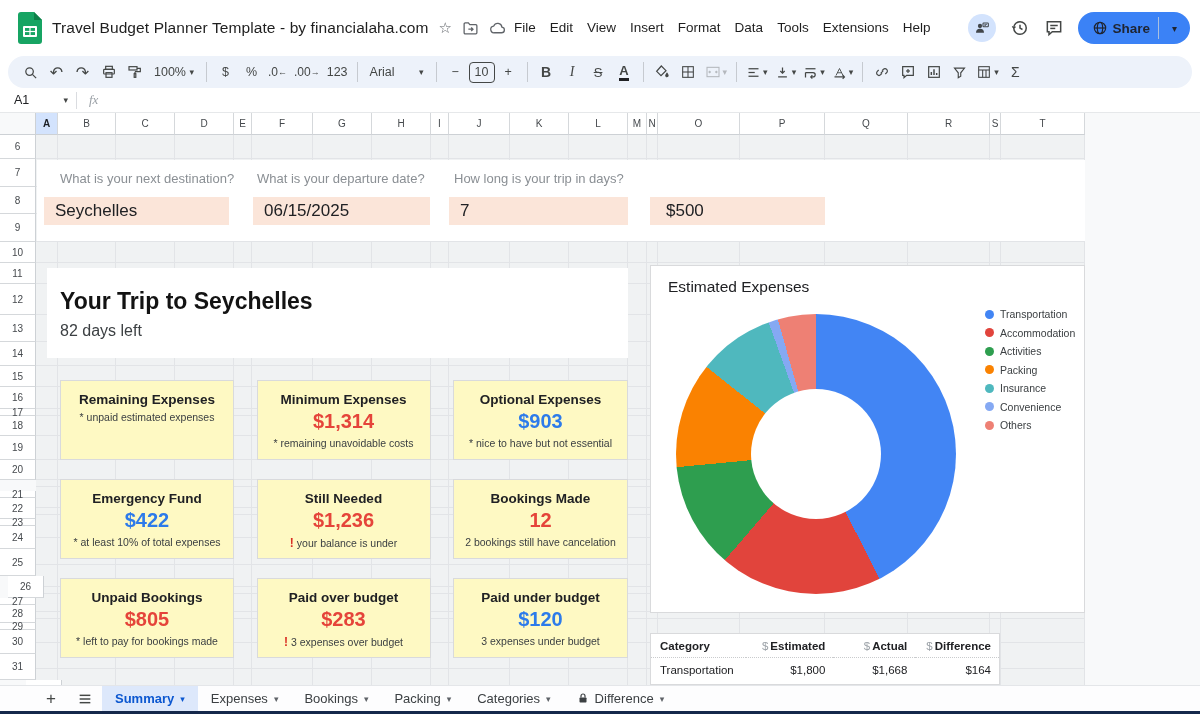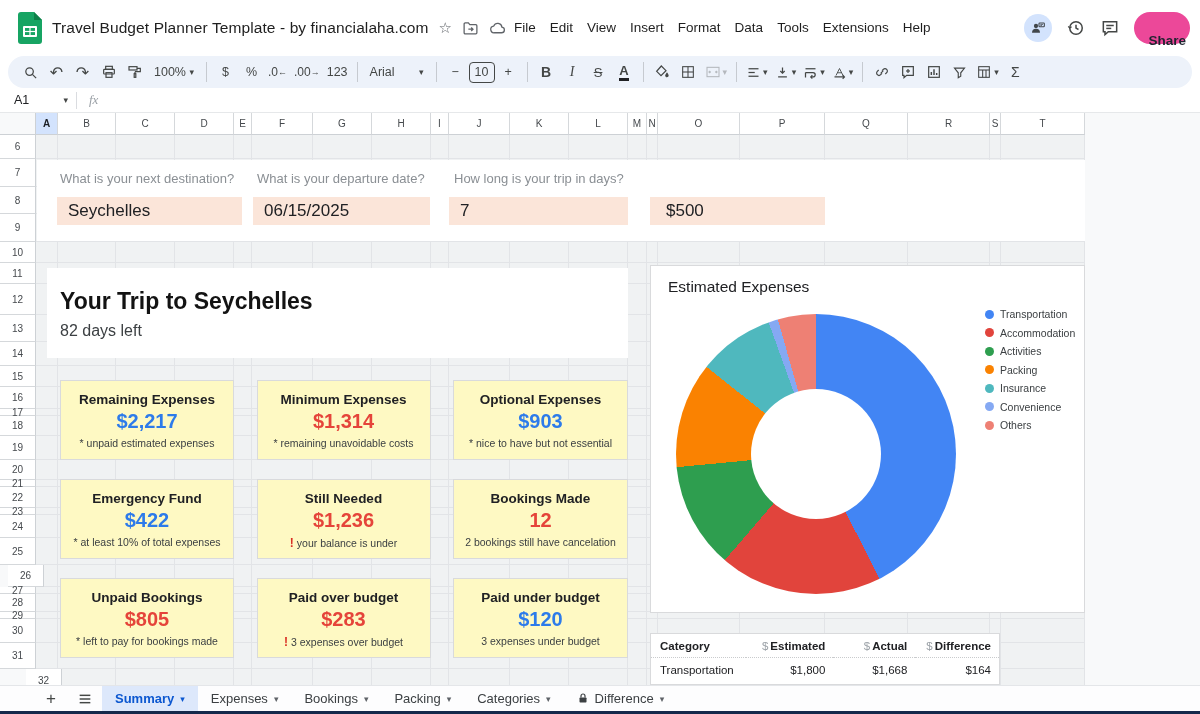--- a/index.html
+++ b/index.html
@@ -14,21 +14,21 @@
   .title-row { display:flex; align-items:center; gap:10px; height:26px; }
   .doc-title { font-size:15.5px; color:#1f1f1f; letter-spacing:.1px; }
   .doc-icon { color:#5f6368; display:flex; align-items:center; }
   .star-glyph { font-size:15px; color:#5f6368; }
   .menu-row { display:flex; height:24px; align-items:center; }
   .menu-item { font-size:13.5px; color:#1f1f1f; padding:2px 7px; border-radius:8px; cursor:pointer; }
   .mb-spacer { flex:1; }
   .mb-right { display:flex; align-items:center; gap:14px; margin-right:14px; }
   .collab-circle { width:28px; height:28px; border-radius:50%; background:#d3e3fd; display:flex; align-items:center; justify-content:center; color:#41464b; }
   .mb-icon { color:#444746; display:flex; align-items:center; }
-  .share-btn { height:32px; background:#ec4899; border-radius:16px; display:flex; align-items:center; padding:0 4px 0 14px; gap:21px; color:#1b1f24;flex-direction:column; }
+  .share-btn { height:32px; background:#3b82f6; border-radius:16px; display:flex; align-items:center; padding:0 4px 0 14px; gap:4px; color:#1b1f24; }
   .share-label { font-size:13.5px; font-weight:700; color:#1f2430; }
   .share-sep { width:1px; height:22px; background:#a9c0e0; margin-left:4px; }
   .share-caret { padding:0 9px; font-size:10px; color:#1f2430; }
 
   
   .toolbar-wrap { height:32px; padding:0 8px; background:#fff; }
   .toolbar { height:32px; background:#edf2fa; border-radius:16px; display:flex; align-items:center; padding:0 10px; gap:1px; }
   .tb { min-width:25px; height:26px; display:flex; align-items:center; justify-content:center; border-radius:4px; color:#444746; font-size:12.5px; gap:2px; padding:0 3px; }
   .tb svg { display:block; }
   .tb-txt { font-size:12.5px; color:#444746; }
@@ -389,56 +389,55 @@
         <div class="rowhead" style="height: 21px;">11</div>
         <div class="rowhead" style="height: 31px;">12</div>
         <div class="rowhead" style="height: 27px;">13</div>
         <div class="rowhead" style="height: 24px;">14</div>
         <div class="rowhead" style="height: 21px;">15</div>
         <div class="rowhead" style="height: 22px;">16</div>
         <div class="rowhead" style="height: 7px;">17</div>
         <div class="rowhead" style="height: 20px;">18</div>
         <div class="rowhead" style="height: 24px;">19</div>
         <div class="rowhead" style="height: 20px;">20</div>
-        <div class="rowhead" style="height: 7px;">21</div>
+        <div class="rowhead" style="height: 7px; margin-top: 11px;">21</div>
         <div class="rowhead" style="height: 21px;">22</div>
         <div class="rowhead" style="height: 7px;">23</div>
         <div class="rowhead" style="height: 23px;">24</div>
         <div class="rowhead" style="height: 27px;">25</div>
         <div class="rowhead" style="height: 22px; margin-left: 8px;">26</div>
         <div class="rowhead" style="height: 7px;">27</div>
         <div class="rowhead" style="height: 18px;">28</div>
         <div class="rowhead" style="height: 7px;">29</div>
         <div class="rowhead" style="height: 24px;">30</div>
         <div class="rowhead" style="height: 26px;">31</div>
         <div class="rowhead" style="height: 24px; margin-left: 26px;">32</div>
       </div>
 
     <div class="canvas" id="canvas">
       <div class="sheet-bg"></div>
 
       <div class="overlay q-band">
         <div class="q-label" style="left:23px; top:11px;">What is your next destination?</div>
         <div class="q-label" style="left:220px; top:11px;">What is your departure date?</div>
         <div class="q-label" style="left:417px; top:11px;">How long is your trip in days?</div>
-        <div class="q-answer" style="left:20px; top:37px; width:185px;">Seychelles</div>
+        <div class="q-answer" style="left:7px; top:37px; width:185px;">Seychelles</div>
         <div class="q-answer" style="left:216px; top:37px; width:177px;">06/15/2025</div>
         <div class="q-answer" style="left:412px; top:37px; width:179px;">7</div>
         <div class="q-answer" style="left:613px; top:37px; width:175px; padding-left:16px;">$500</div>
       </div>
 
       <div class="overlay trip-panel">
         <div class="trip-title">Your Trip to Seychelles</div>
         <div class="trip-sub">82 days left</div>
       </div>
 
       <div class="overlay cards" id="cards">
         <div class="stat-card">
             <div class="stat-title">Remaining Expenses</div>
-            <div class="stat-value val-blue">$2,217</div>
             <div class="stat-note"><span>* unpaid estimated expenses</span></div>
           </div>
         <div class="stat-card">
             <div class="stat-title">Minimum Expenses</div>
             <div class="stat-value val-red">$1,314</div>
             <div class="stat-note"><span>* remaining unavoidable costs</span></div>
           </div>
         <div class="stat-card">
             <div class="stat-title">Optional Expenses</div>
             <div class="stat-value val-blue">$903</div>

